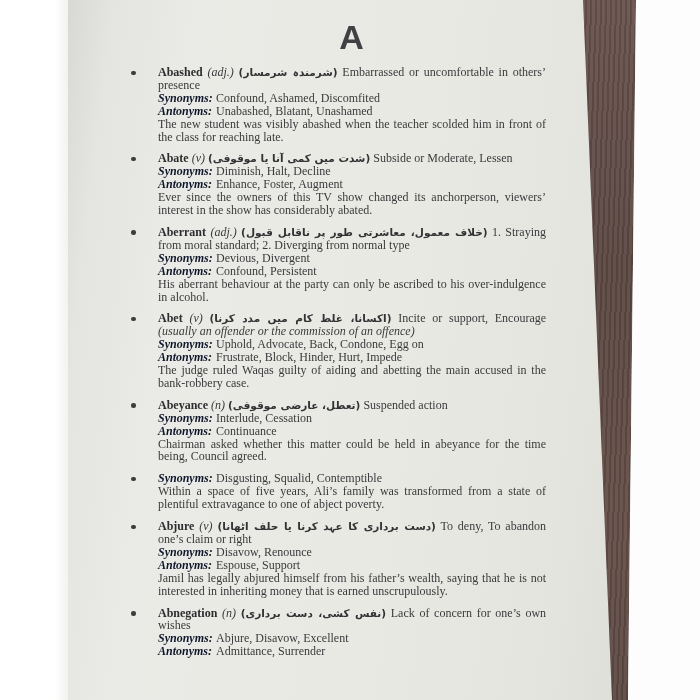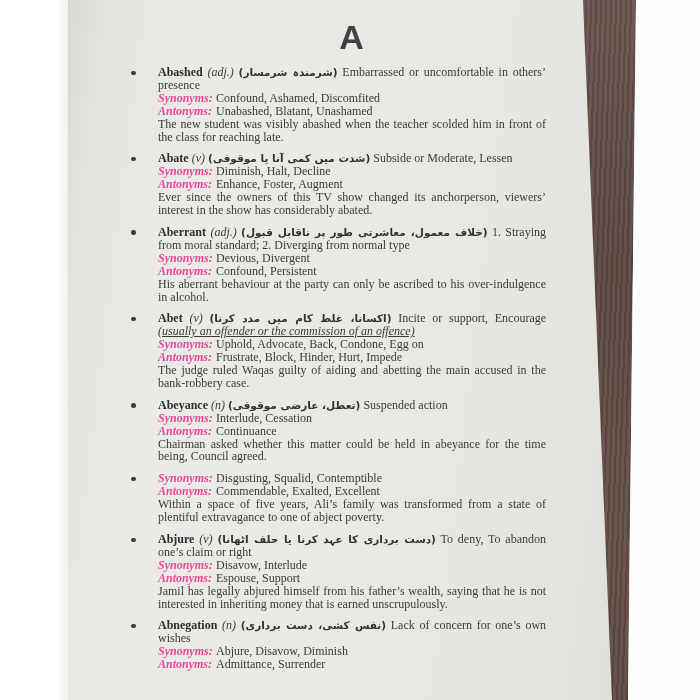--- a/index.html
+++ b/index.html
@@ -53,24 +53,24 @@
   .headline{text-align:justify;}
   .word{font-weight:bold;color:#2d2d2f;}
   .pos{font-style:italic;}
   .urdu{
     font-family:"DejaVu Sans", sans-serif;
     font-size:10.5px;font-weight:bold;color:#323234;
     unicode-bidi:isolate;direction:ltr;
   }
   .lab{
     display:inline-block;width:58px;
-    font-weight:bold;font-style:italic;color:#ec4899;
+    font-weight:bold;font-style:italic;color:#0f172a;
   }
   .syn-list,.ant-list{}
-  .note{font-style:italic;text-decoration:underline;}
+  .note{font-style:italic;}
   .example{text-align:justify;}
   .note:empty,.example:empty{display:none;}
 </style>
 </head>
 <body>
 
 <div class="photo">
   <div class="white-left"></div>
   <div class="book-page"></div>
   <div class="wood-edge"></div>
@@ -139,43 +139,42 @@
       <p class="example">Chairman asked whether this matter could be held in abeyance for the time being, Council agreed.</p>
     </div>
   </div>
 
   <div class="entry">
     <div class="bullet-col">
       <div class="bullet-dot"></div>
     </div>
     <div class="entry-body">
       <p class="synline"><span class="lab">Synonyms:</span><span class="syn-list">Disgusting, Squalid, Contemptible</span></p>
-      <p class="antline"><span class="lab">Antonyms:</span><span class="ant-list">Commendable, Exalted, Excellent</span></p>
       <p class="example">Within a space of five years, Ali’s family was transformed from a state of plentiful extravagance to one of abject poverty.</p>
     </div>
   </div>
 
   <div class="entry">
     <div class="bullet-col">
       <div class="bullet-dot"></div>
     </div>
     <div class="entry-body">
       <p class="headline"><b class="word">Abjure</b> <i class="pos">(v)</i> <span class="urdu">(دست برداری کا عہد کرنا یا حلف اٹھانا)</span> <span class="def">To deny, To abandon one’s claim or right</span></p>
-      <p class="synline"><span class="lab">Synonyms:</span><span class="syn-list">Disavow, Interlude</span></p>
+      <p class="synline"><span class="lab">Synonyms:</span><span class="syn-list">Disavow, Renounce</span></p>
       <p class="antline"><span class="lab">Antonyms:</span><span class="ant-list">Espouse, Support</span></p>
       <p class="example">Jamil has legally abjured himself from his father’s wealth, saying that he is not interested in inheriting money that is earned unscrupulously.</p>
     </div>
   </div>
 
   <div class="entry">
     <div class="bullet-col">
       <div class="bullet-dot"></div>
     </div>
     <div class="entry-body">
       <p class="headline"><b class="word">Abnegation</b> <i class="pos">(n)</i> <span class="urdu">(نفس کشی، دست برداری)</span> <span class="def">Lack of concern for one’s own wishes</span></p>
-      <p class="synline"><span class="lab">Synonyms:</span><span class="syn-list">Abjure, Disavow, Diminish</span></p>
+      <p class="synline"><span class="lab">Synonyms:</span><span class="syn-list">Abjure, Disavow, Excellent</span></p>
       <p class="antline"><span class="lab">Antonyms:</span><span class="ant-list">Admittance, Surrender</span></p>
 
     </div>
   </div>
 </div>
   </div>
 </div>
 
 </body></html>

